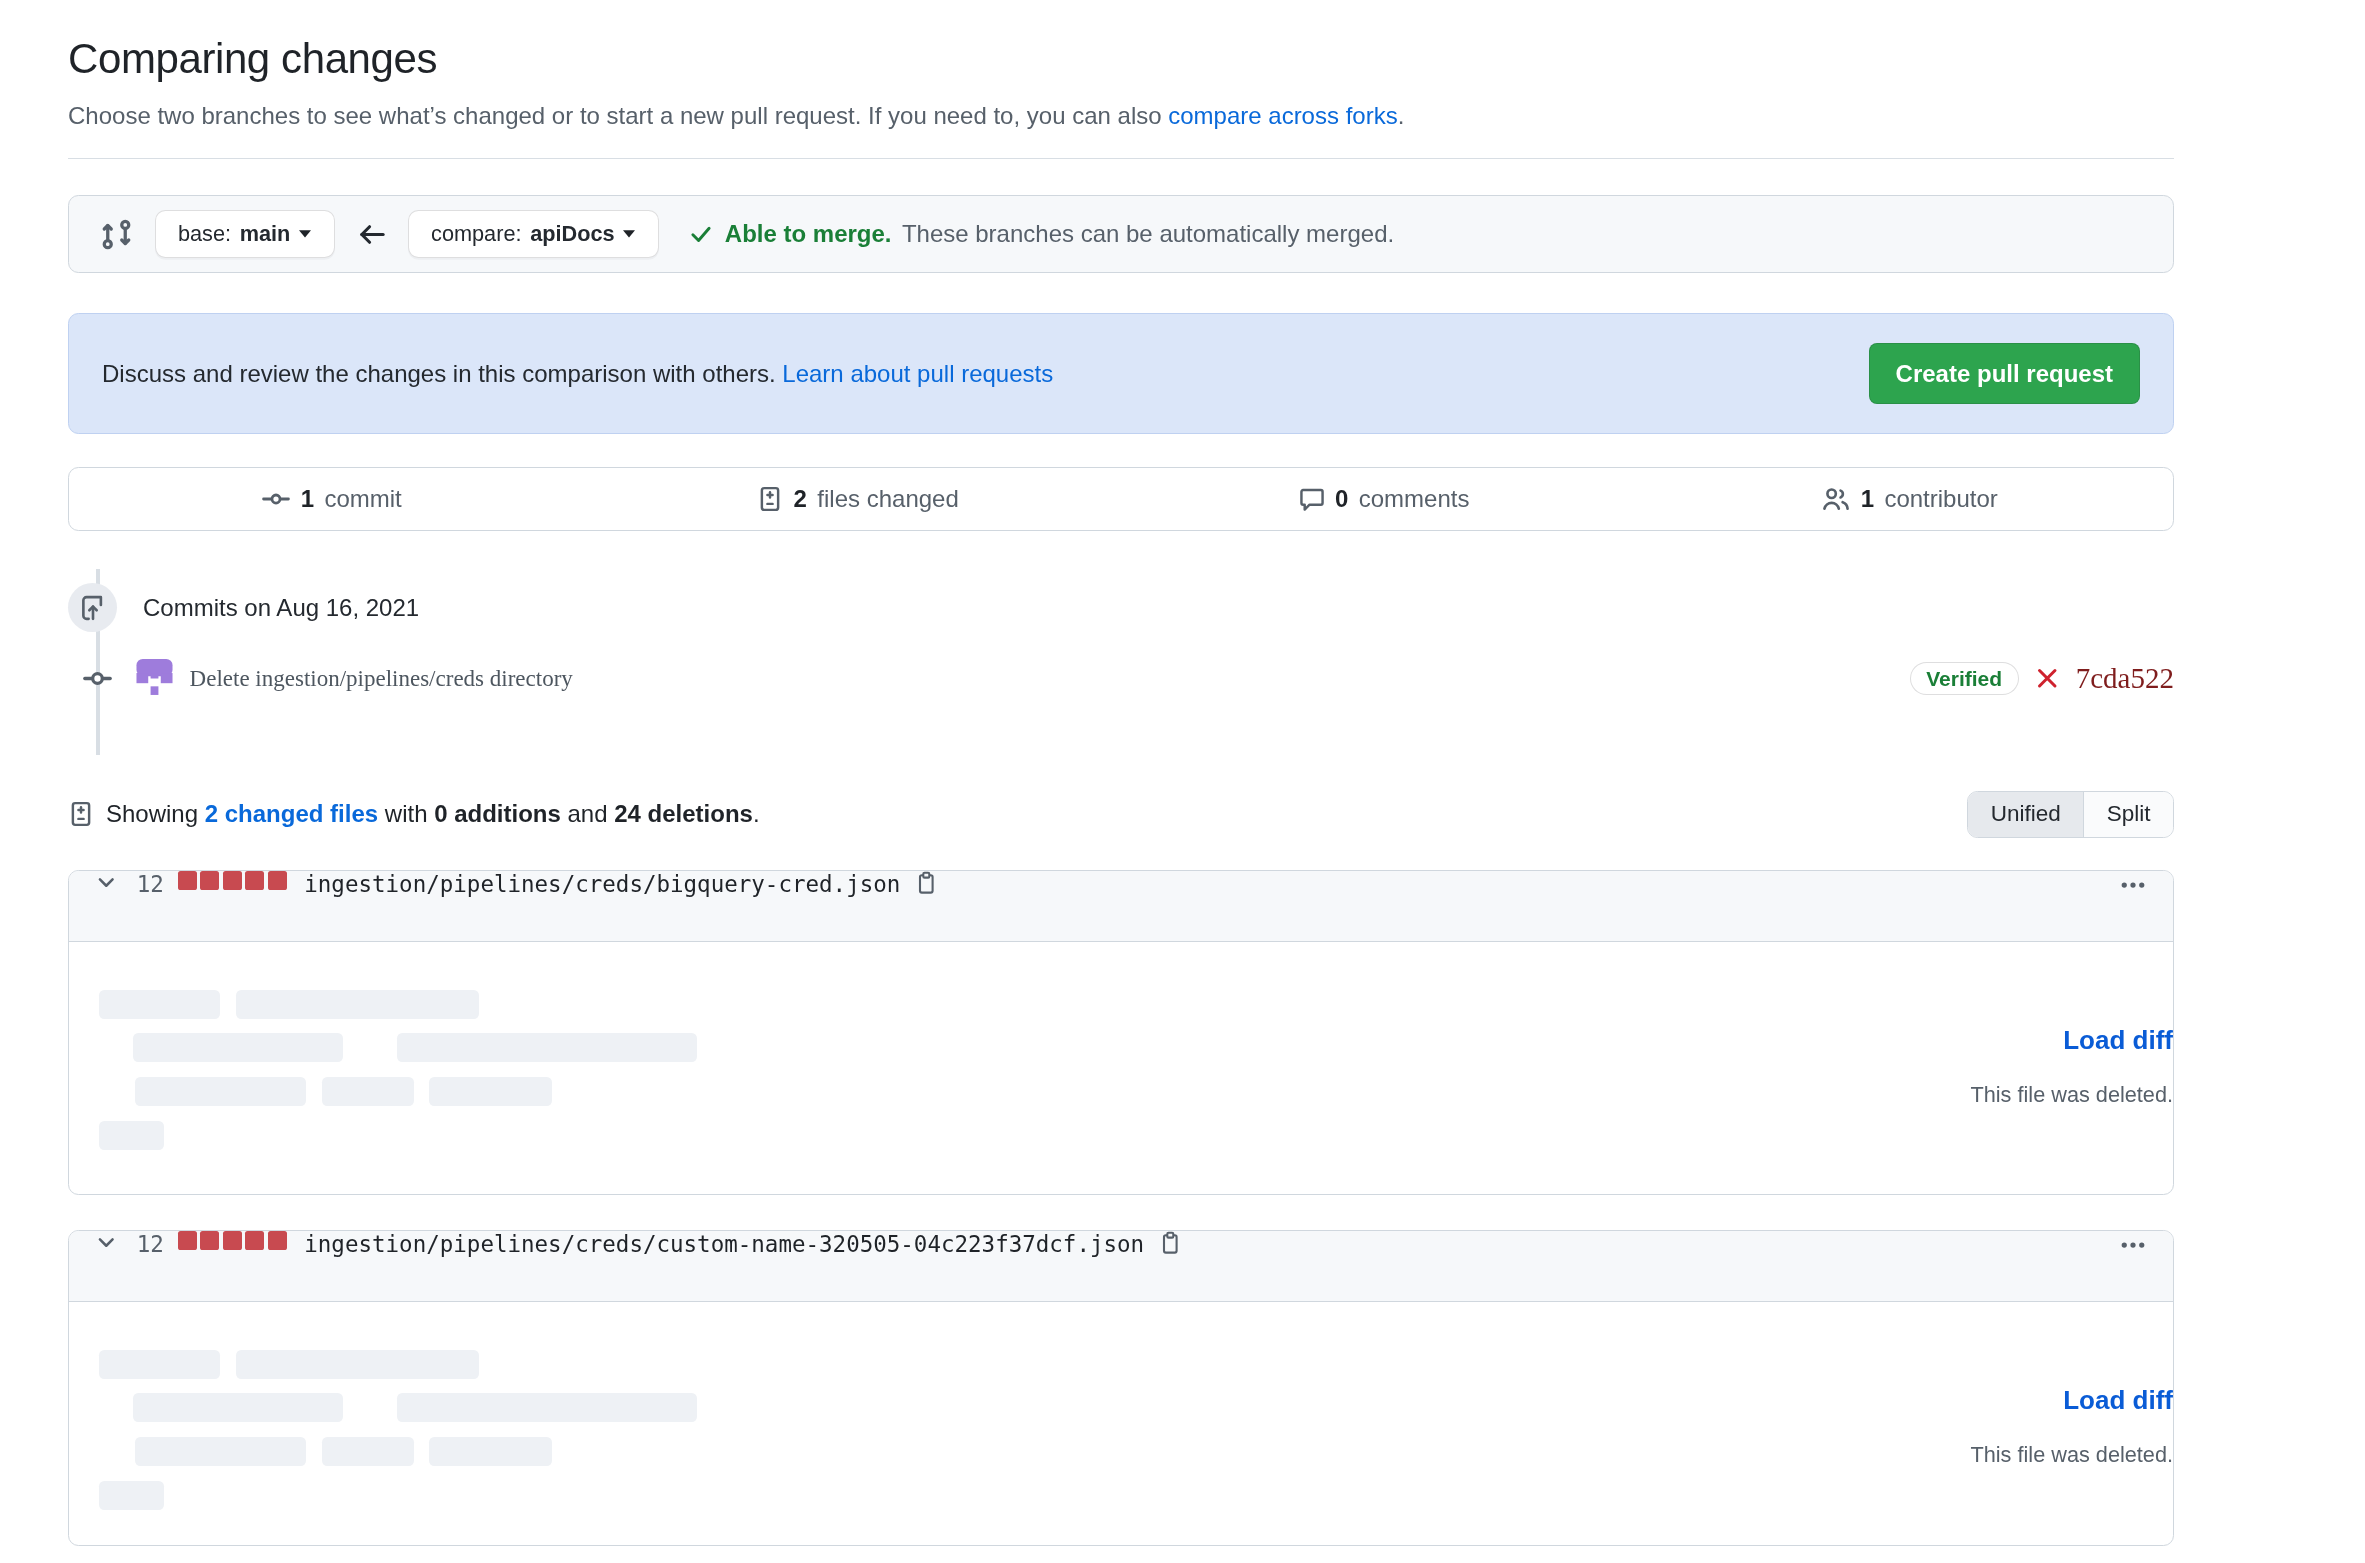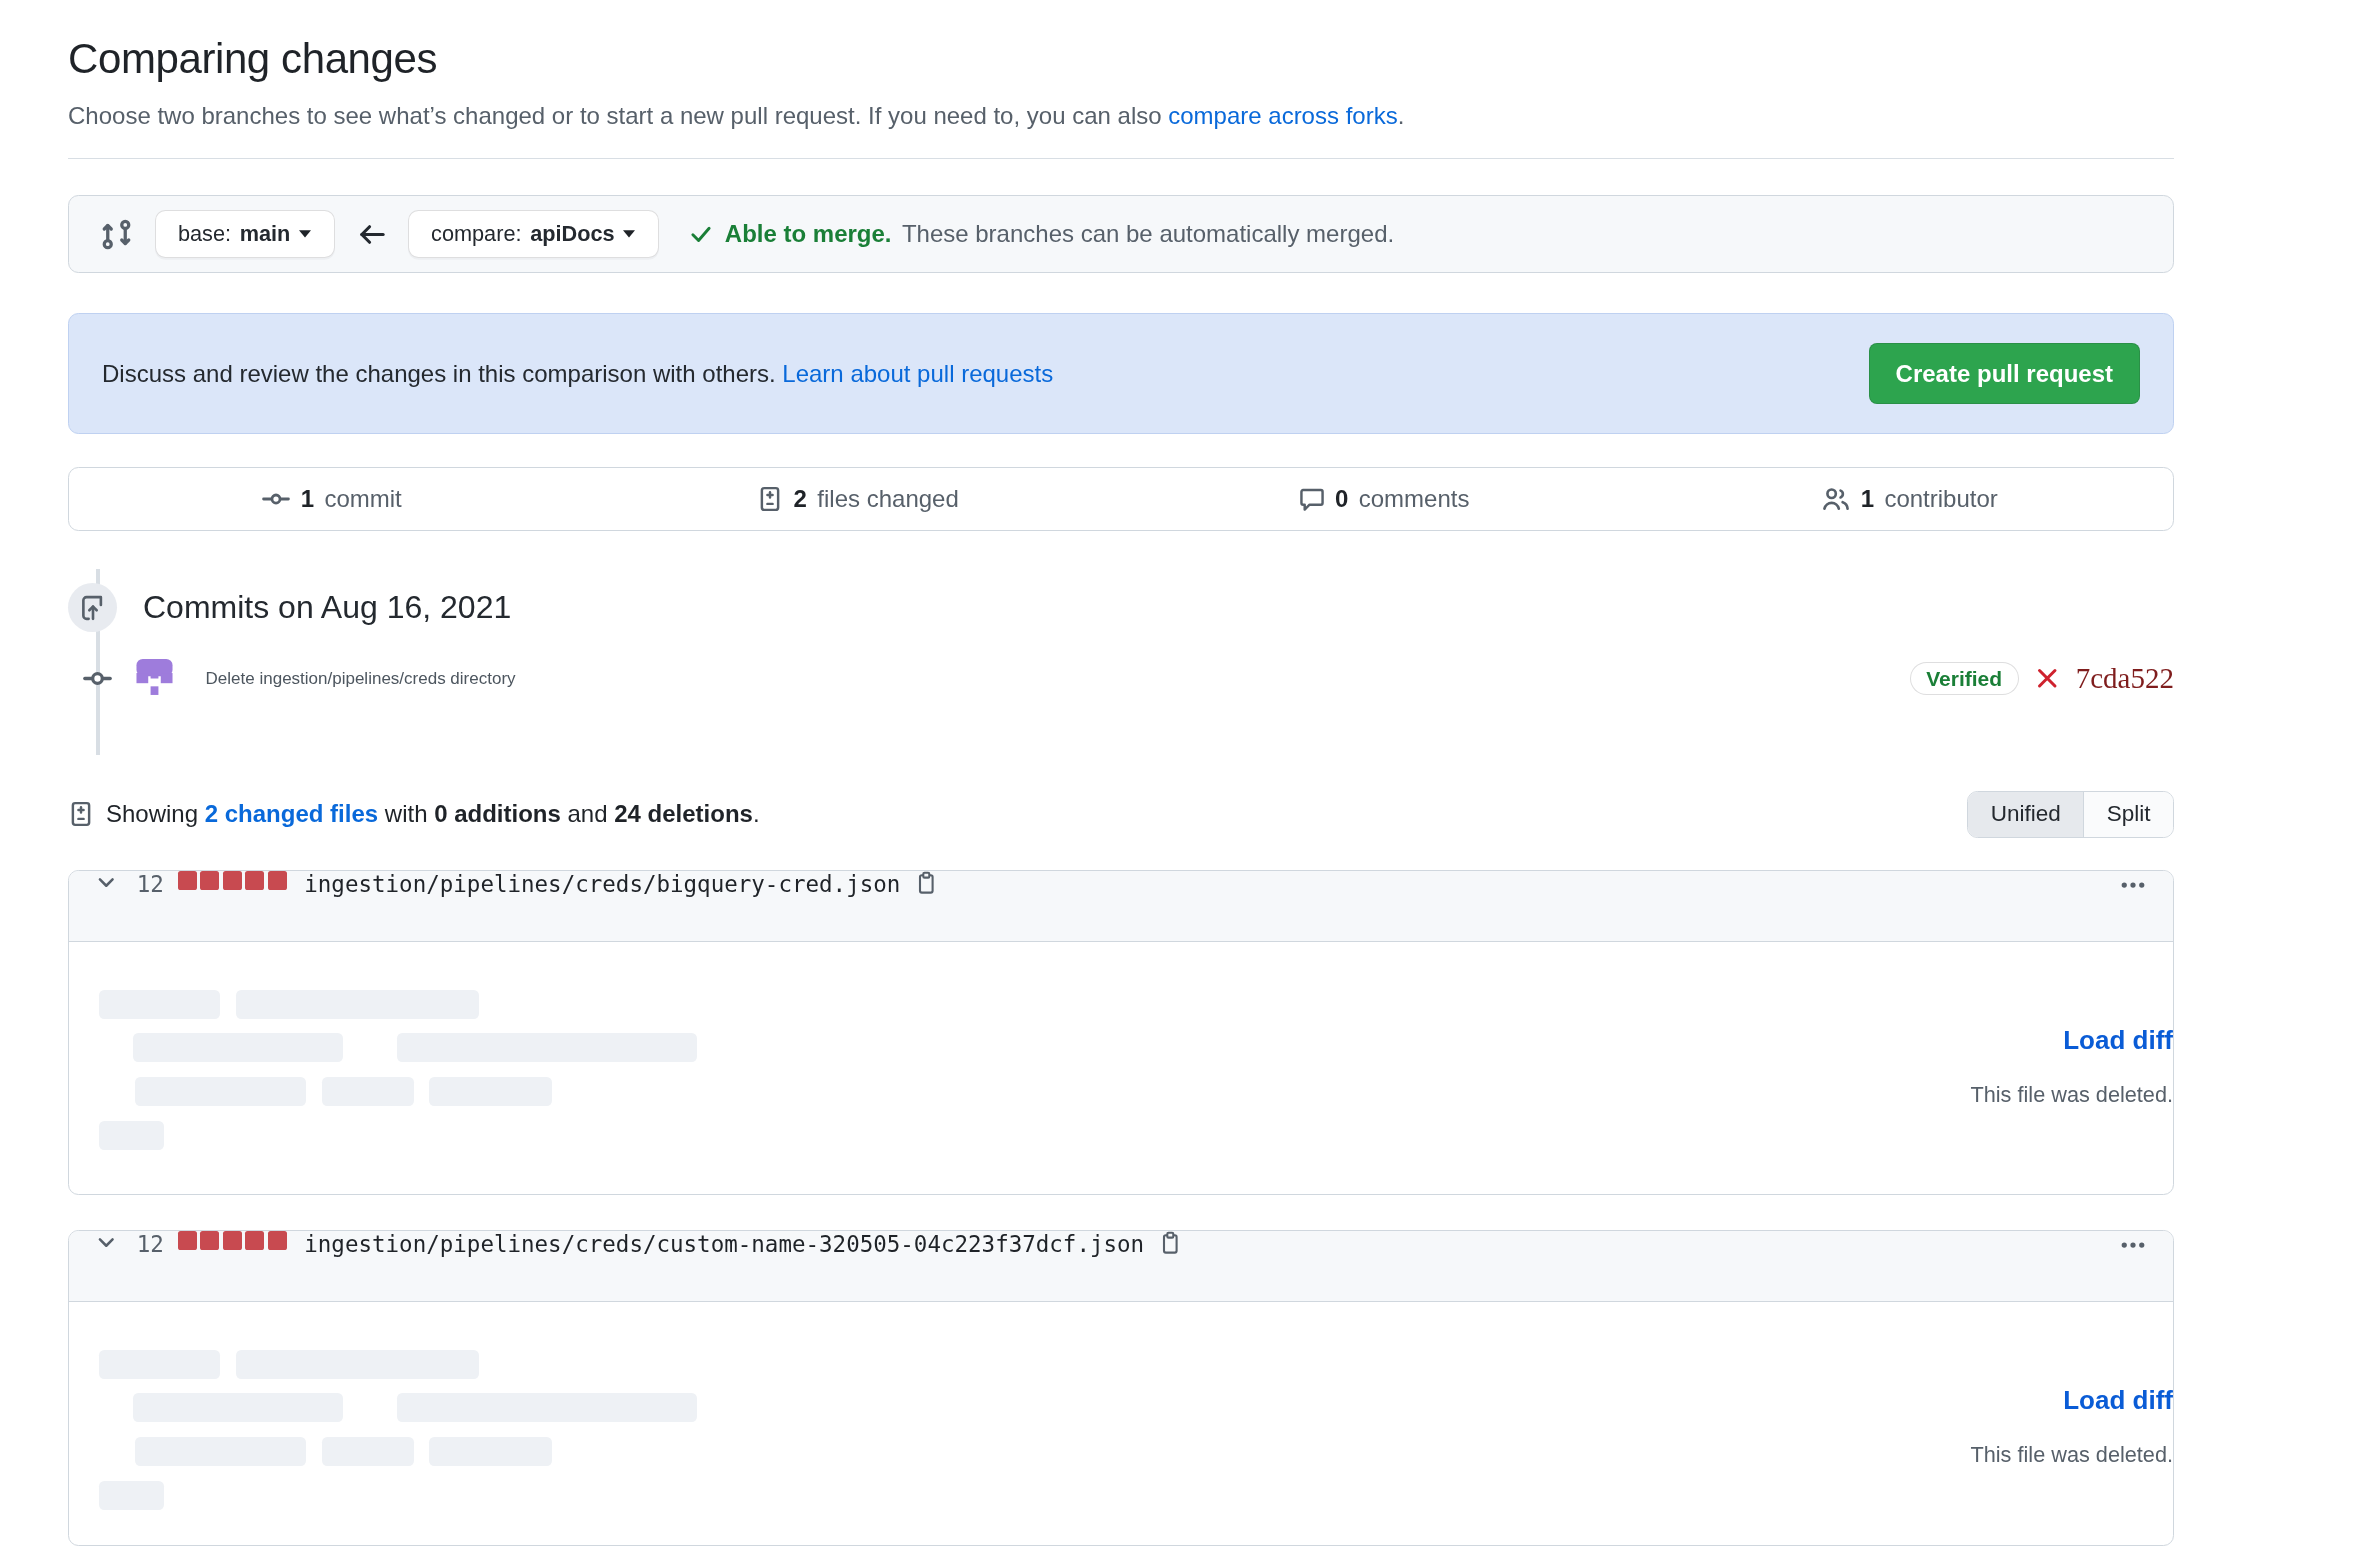--- a/index.html
+++ b/index.html
@@ -39,27 +39,27 @@
     font-size:24px; color:#57606a; cursor:pointer; }
   .stat b { color:#1f2328; font-weight:700; }
   .stat svg { flex:none; }
 
   
   .commits { position:relative; height:196px; margin-top:33px; }
   .timeline-line { position:absolute; left:28px; top:5.2px; bottom:5.2px; width:3.5px; background:#d8dee4; }
   .commits-heading { position:absolute; top:19px; left:0; display:flex; align-items:center; gap:26px; }
   .heading-circle { width:49px; height:49px; border-radius:50%; background:#e8ebf0;
     display:flex; align-items:center; justify-content:center; }
-  .commits-heading .date { font-size:32px; color:#24292f; }
+  .commits-heading .date { font-size:24px; color:#24292f; }
   .commit-row { position:absolute; top:87px; left:0; right:0; height:55px;
     display:flex; align-items:center; }
   .commit-node { margin-left:12px; flex:none; }
   .avatar { width:47px; height:47px; margin-left:15.6px; border-radius:8.7px; overflow:hidden; flex:none; }
-  .commit-msg { margin-left:28px; font-family:Liberation Sans, sans-serif;
-    font-size:17px; color:#4d565f; text-decoration:none; }
+  .commit-msg { margin-left:12px; font-family:Liberation Serif, serif;
+    font-size:23px; color:#4d565f; text-decoration:none; }
   .commit-right { margin-left:auto; display:flex; align-items:center; gap:17.3px; }
   .verified-badge { border:1.7px solid rgba(31,35,40,0.15); border-radius:866px; color:#1a7f37;
     font-size:21px; font-weight:600; padding:3.5px 15.6px; background:#ffffff; cursor:pointer; }
   .sha { font-family:Liberation Serif, serif; font-size:29px; color:#7f1d1d;
     text-decoration:none; }
 
   
   .files-summary { margin-top:29.5px; display:flex; align-items:center; height:49px; }
   .files-summary .left { display:flex; align-items:center; gap:12px; font-size:24px; color:#1f2328; }
   .files-summary .left a { color:#0969da; font-weight:700; text-decoration:none; }

